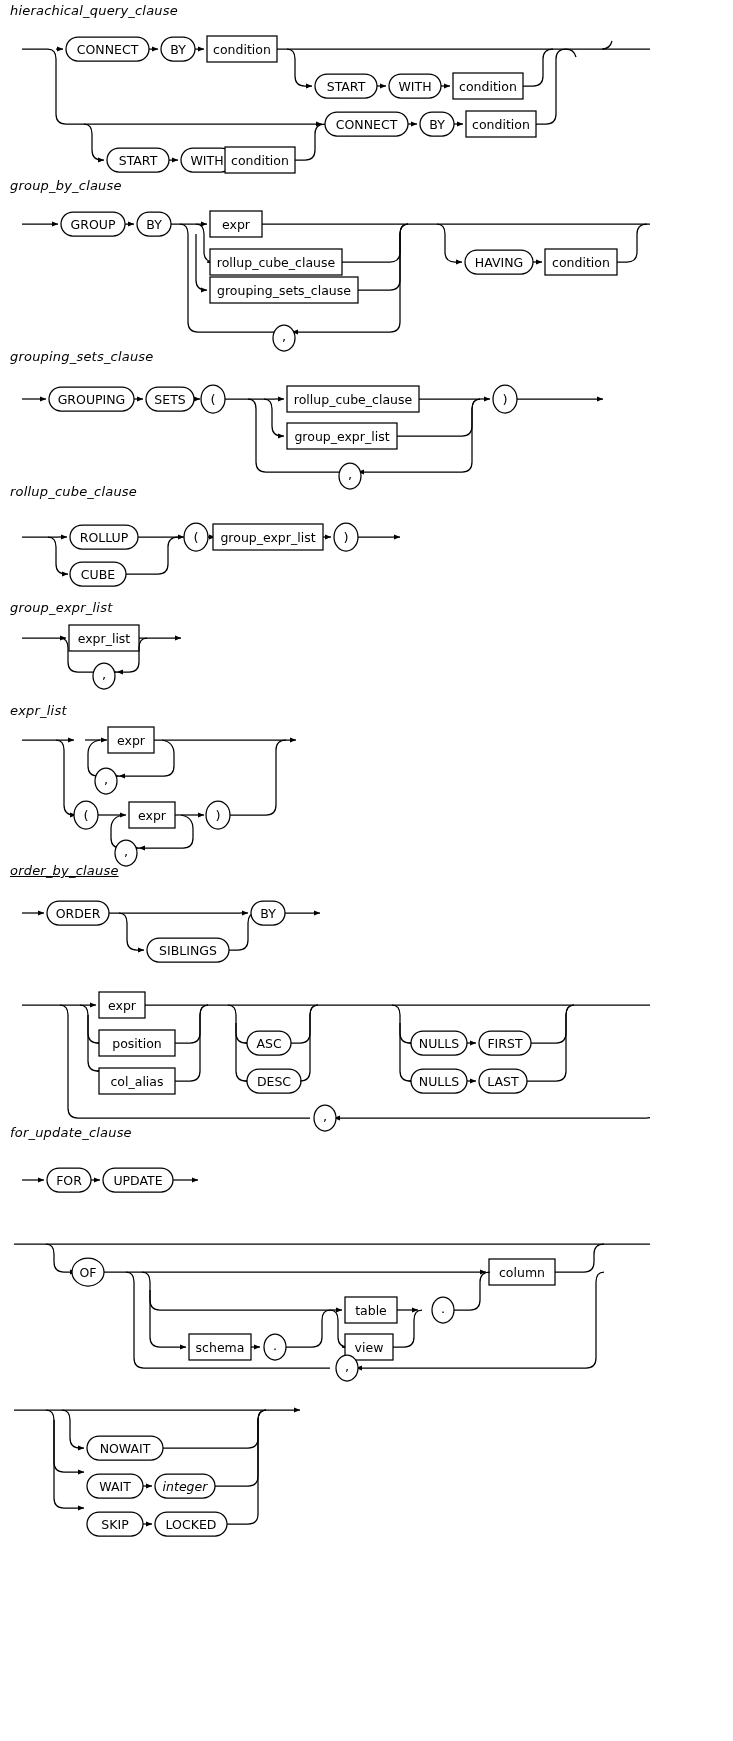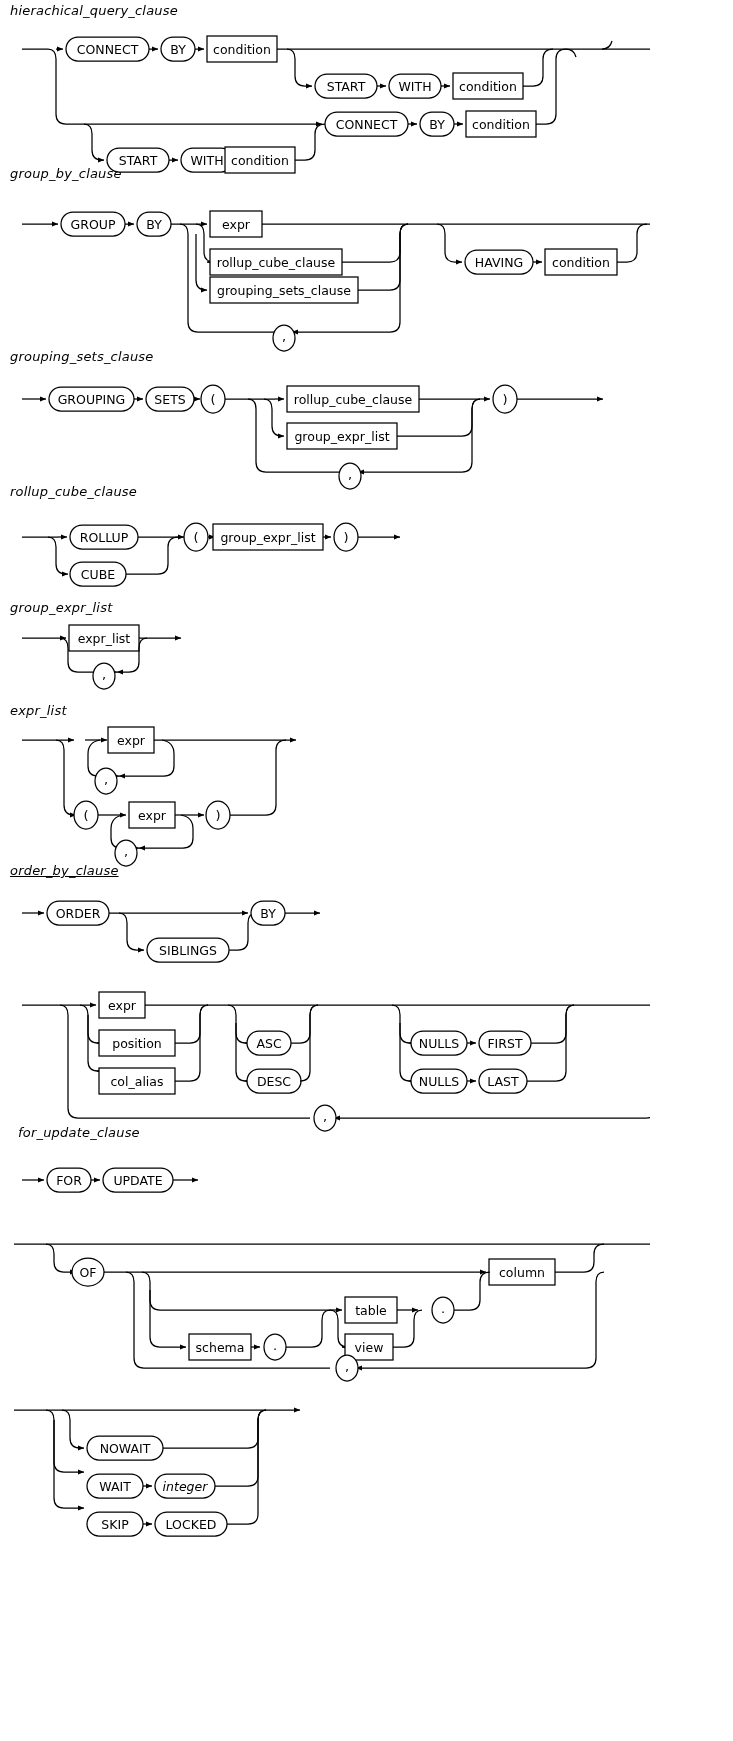--- a/index.html
+++ b/index.html
@@ -17,33 +17,33 @@
   .tx.it{font-style:italic;}
   .punct{font-size:13px;}
 </style>
 </head>
 <body>
 
 <div id="page">
 
   <div class="caption" style="left:10px;top:3px;">hierachical_query_clause</div>
 
-  <div class="caption" style="left:10px;top:166px;">group_by_clause</div>
+  <div class="caption" style="left:10px;top:178px;">group_by_clause</div>
 
   <div class="caption" style="left:10px;top:349px;">grouping_sets_clause</div>
 
   <div class="caption" style="left:10px;top:484px;">rollup_cube_clause</div>
 
   <div class="caption" style="left:10px;top:600px;">group_expr_list</div>
 
   <div class="caption" style="left:10px;top:703px;">expr_list</div>
 
   <div class="caption" style="left:10px;top:863px;text-decoration:underline;">order_by_clause</div>
 
-  <div class="caption" style="left:18px;top:1125px;">for_update_clause</div>
+  <div class="caption" style="left:10px;top:1125px;">for_update_clause</div>
 
   <svg viewBox="0 0 733 1741" xmlns="http://www.w3.org/2000/svg">
     <defs>
       <marker id="ar" markerWidth="7" markerHeight="7" refX="6" refY="3.0" orient="auto" markerUnits="userSpaceOnUse">
         <path d="M0,0.6 L6.2,3.0 L0,5.4 z" fill="#000"></path>
       </marker>
     </defs>
 
     <g>
 

